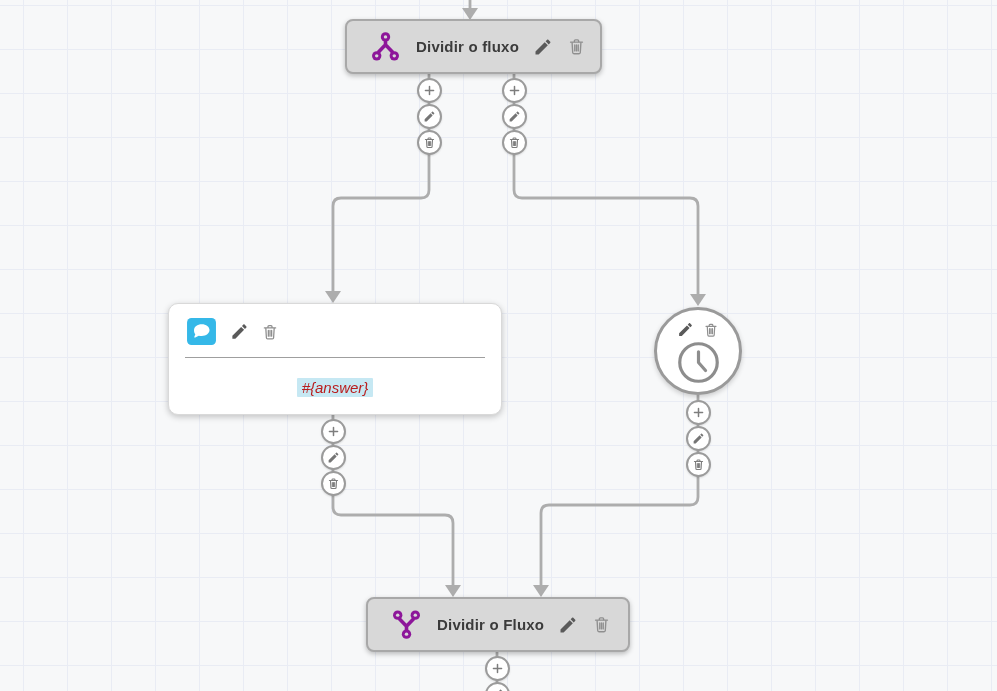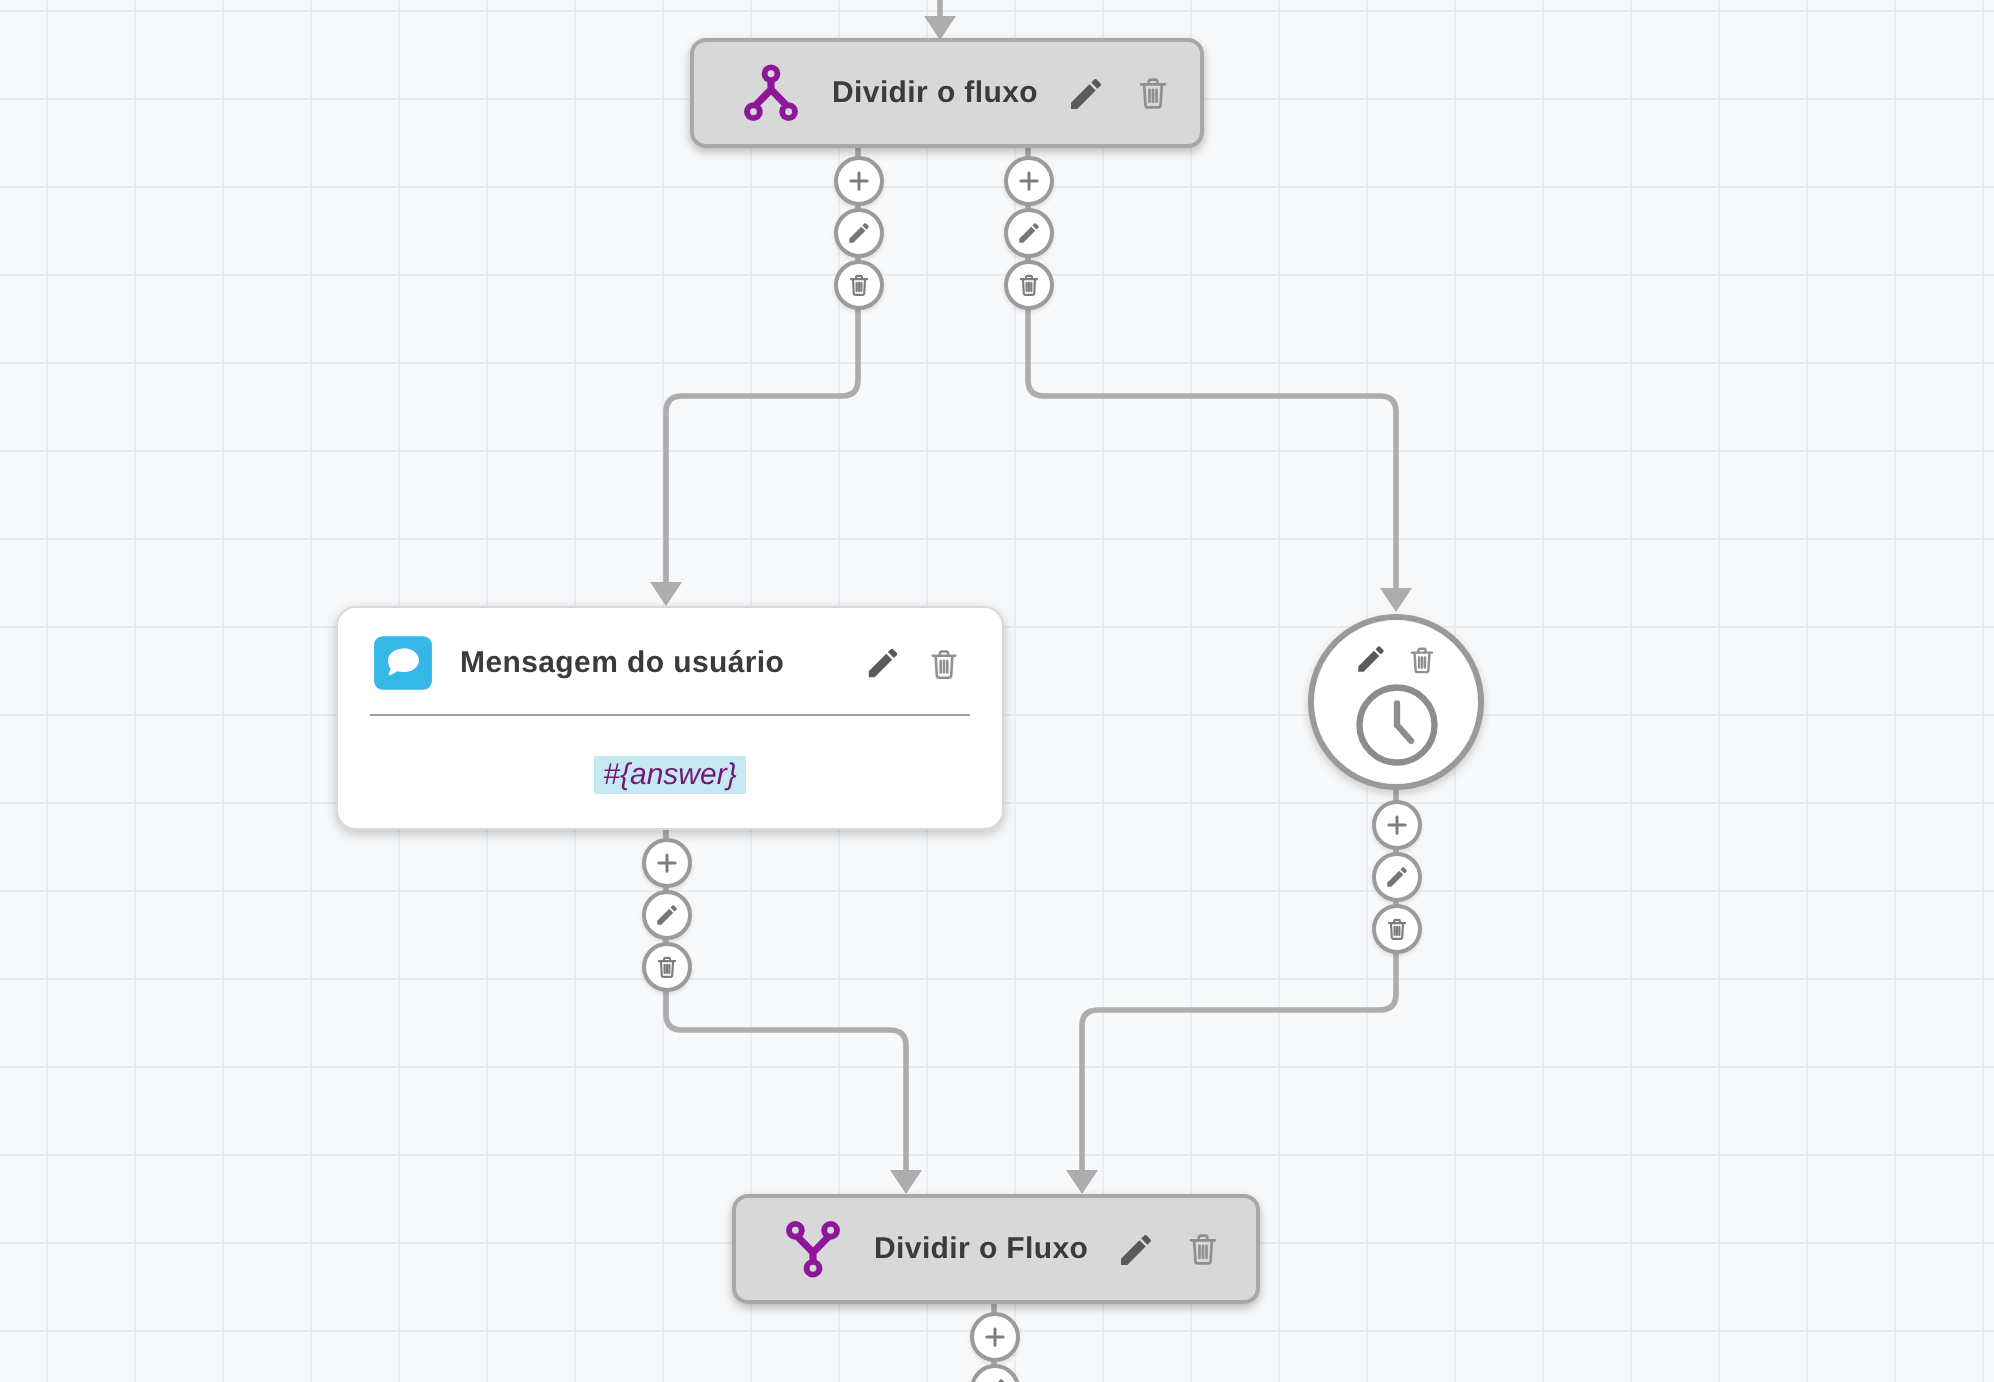--- a/index.html
+++ b/index.html
@@ -53,21 +53,21 @@
   }
   .node-white .hdr{
     display:flex;align-items:center;gap:12px;
     padding:12px 20px 10px 16px;
   }
   .node-white .divider{height:1px;background:#9f9f9f;margin:0 16px;}
   .node-white .body{
     height:48px;display:flex;align-items:center;justify-content:center;
   }
   .var-chip{
-    font-style:italic;font-size:15px;color:#701a75;
+    font-style:italic;font-size:15px;color:#b91c1c;
     background:#c6e8f3;padding:1px 5px;border-radius:1px;margin-top:11px;
   }
 
   
   .node-circle{
     position:absolute;z-index:3;
     box-sizing:border-box;
     width:88px;height:88px;border-radius:50%;
     background:#ffffff;border:3px solid #9a9a9a;
     box-shadow:0 2px 5px rgba(0,0,0,.18);
@@ -204,21 +204,20 @@
   </button>
 
   <div class="node-white" style="left:168px;top:303px;width:334px;height:112px;">
     <div class="hdr">
       <span style="line-height:0;">
         <svg viewBox="0 0 24 24" width="33" height="31">
           <rect x="0.8" y="1.6" width="22.4" height="20.8" rx="3.4" fill="#35b8e8"></rect>
           <path d="M12.2 6.3c3.4 0 6 2 6 4.6s-2.6 4.6-6 4.6c-.8 0-1.6-.1-2.3-.3l-2.7 1.5c-.45.25-.95-.2-.75-.65l.75-1.85c-.65-.85-1-1.9-1-3.25 0-2.6 2.6-4.6 6-4.6z" fill="#ffffff"></path>
         </svg>
       </span>
-      <span class="node-title">Mensagem do usuário</span>
       <button class="hdr-action">
         <span>
           <svg viewBox="0 0 24 24" width="19" height="19" fill="#5a5a5a">
             <path d="M3 17.25V21h3.75L17.81 9.94l-3.75-3.75L3 17.25zM20.71 7.04c.39-.39.39-1.02 0-1.41l-2.34-2.34c-.39-.39-1.02-.39-1.41 0l-1.83 1.83 3.75 3.75 1.83-1.83z"></path>
           </svg>
         </span>
       </button>
       <button class="hdr-action">
         <span>
           <svg viewBox="0 0 24 24" width="18" height="18" fill="none" stroke="#8f8f8f" stroke-width="1.7">

